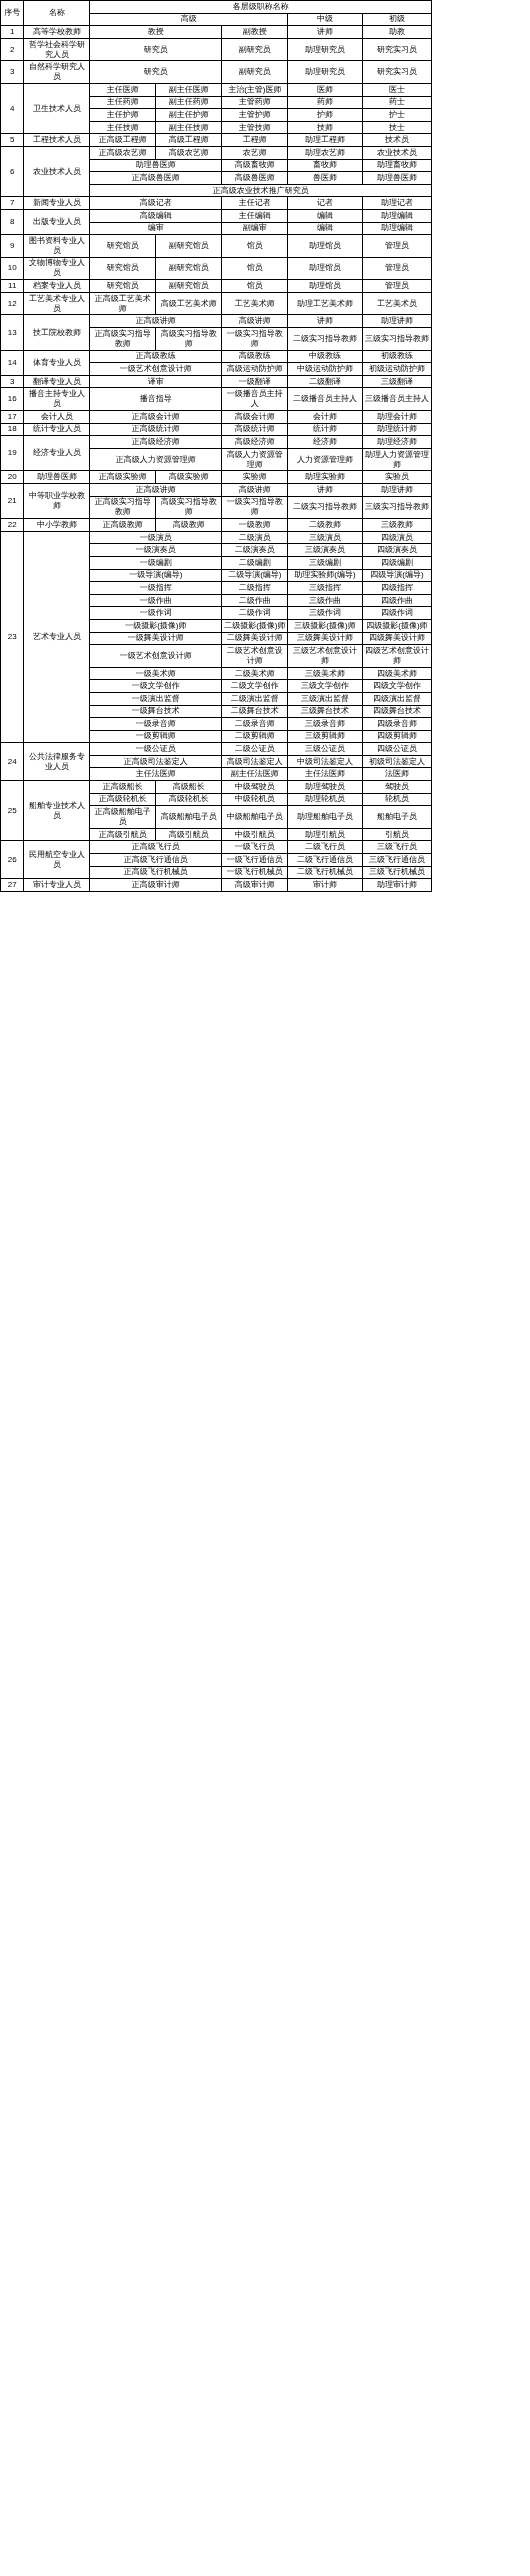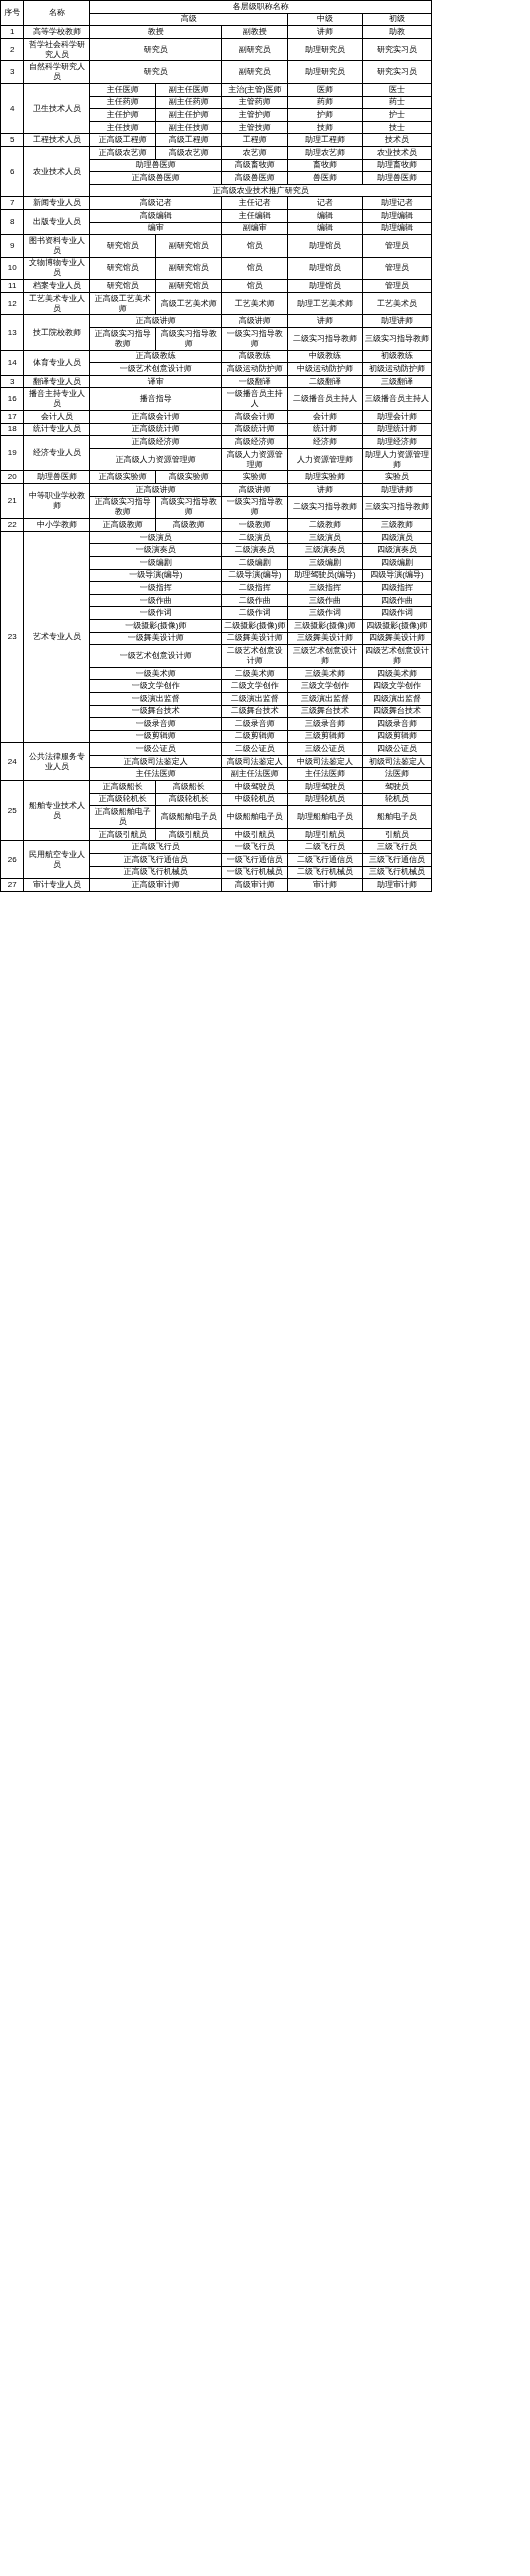--- a/index.html
+++ b/index.html
@@ -344,21 +344,21 @@
       </tr>
       <tr>
         <td colspan="2">一级编剧</td>
         <td>二级编剧</td>
         <td>三级编剧</td>
         <td>四级编剧</td>
       </tr>
       <tr>
         <td colspan="2">一级导演(编导)</td>
         <td>二级导演(编导)</td>
-        <td>助理驾驶员(编导)</td>
+        <td>助理实验师(编导)</td>
         <td>四级导演(编导)</td>
       </tr>
       <tr>
         <td colspan="2">一级指挥</td>
         <td>二级指挥</td>
         <td>三级指挥</td>
         <td>四级指挥</td>
       </tr>
       <tr>
         <td colspan="2">一级作曲</td>

